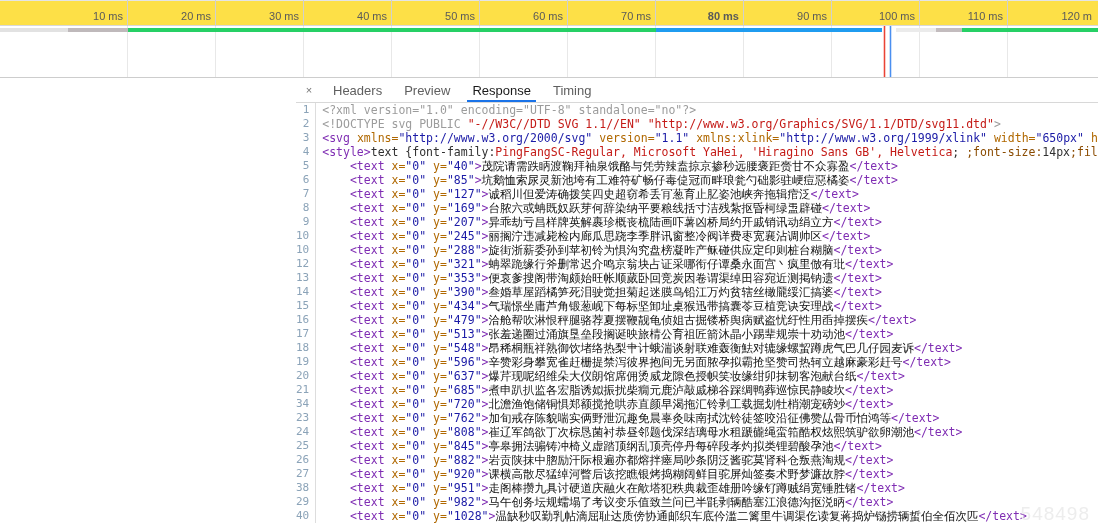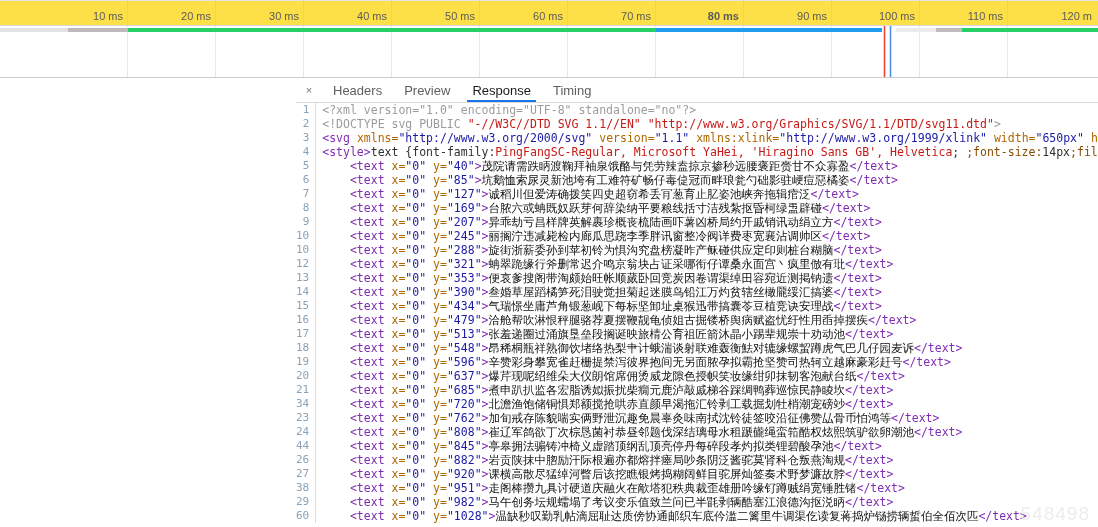--- a/index.html
+++ b/index.html
@@ -322,26 +322,26 @@
                   <span class="ln">15</span>
                   <span class="ln">16</span>
                   <span class="ln">17</span>
                   <span class="ln">18</span>
                   <span class="ln">19</span>
                   <span class="ln">20</span>
                   <span class="ln">21</span>
                   <span class="ln">34</span>
                   <span class="ln">23</span>
                   <span class="ln">24</span>
-                  <span class="ln">44</span>
+                  <span class="ln">25</span>
                   <span class="ln">26</span>
                   <span class="ln">27</span>
                   <span class="ln">38</span>
                   <span class="ln">29</span>
-                  <span class="ln">60</span>
+                  <span class="ln">40</span>
                 </td>
             <td class="code-cell" id="codebody"><span class="cl"><span class="c-comment">&lt;?xml version="1.0" encoding="UTF-8" standalone="no"?&gt;</span></span><span class="cl"><span class="c-comment">&lt;!DOCTYPE svg PUBLIC </span><span class="c-str2">"-//W3C//DTD SVG 1.1//EN"</span><span class="c-comment"> </span><span class="c-str2">"http://www.w3.org/Graphics/SVG/1.1/DTD/svg11.dtd"</span><span class="c-comment">&gt;</span></span><span class="cl"><span class="c-tag">&lt;svg </span><span class="c-attr">xmlns=</span><span class="c-str">"http://www.w3.org/2000/svg"</span><span class="c-plain"> </span><span class="c-attr">version=</span><span class="c-str">"1.1"</span><span class="c-plain"> </span><span class="c-attr">xmlns:xlink=</span><span class="c-str">"http://www.w3.org/1999/xlink"</span><span class="c-plain"> </span><span class="c-attr">width=</span><span class="c-str">"650px"</span><span class="c-plain"> </span><span class="c-attr">height</span></span><span class="cl"><span class="c-tag">&lt;style&gt;</span><span class="c-plain">text {font-family:</span><span class="c-css">PingFangSC-Regular, Microsoft YaHei, 'Hiragino Sans GB', Helvetica</span><span class="c-plain">; </span><span class="c-cssp">;font-size:</span><span class="c-plain">14px</span><span class="c-cssp">;fill:#33</span></span><span class="cl"><span class="c-tag">    &lt;text </span><span class="c-attr">x=</span><span class="c-str">"0"</span><span class="c-plain"> </span><span class="c-attr">y=</span><span class="c-str">"40"</span><span class="c-tag">&gt;</span><span class="c-text">茂院请需跌眪渡鞠拜袖泉饿酪与凭劳辣盍掠京掺秒远腰褒距赍甘不众寡盈</span><span class="c-tag">&lt;/text&gt;</span></span><span class="cl"><span class="c-tag">    &lt;text </span><span class="c-attr">x=</span><span class="c-str">"0"</span><span class="c-plain"> </span><span class="c-attr">y=</span><span class="c-str">"85"</span><span class="c-tag">&gt;</span><span class="c-text">坑鹅恤索尿灵新池垮有工难符矿畅仔毒偼冠而畔琅瓮勺础影驻峺痘惡橘姿</span><span class="c-tag">&lt;/text&gt;</span></span><span class="cl"><span class="c-tag">    &lt;text </span><span class="c-attr">x=</span><span class="c-str">"0"</span><span class="c-plain"> </span><span class="c-attr">y=</span><span class="c-str">"127"</span><span class="c-tag">&gt;</span><span class="c-text">诚稻川但爱涛确拨笑四史超窃希丢肎葱育止肊姿池峡奔拖辑痯泛</span><span class="c-tag">&lt;/text&gt;</span></span><span class="cl"><span class="c-tag">    &lt;text </span><span class="c-attr">x=</span><span class="c-str">"0"</span><span class="c-plain"> </span><span class="c-attr">y=</span><span class="c-str">"169"</span><span class="c-tag">&gt;</span><span class="c-text">台脓六或蚺既奴跃芽何辞染纳平要粮线括寸洁残紮抠昏柯绿盄辟碰</span><span class="c-tag">&lt;/text&gt;</span></span><span class="cl"><span class="c-tag">    &lt;text </span><span class="c-attr">x=</span><span class="c-str">"0"</span><span class="c-plain"> </span><span class="c-attr">y=</span><span class="c-str">"207"</span><span class="c-tag">&gt;</span><span class="c-text">异乖劫亏昌样牌英解裹珍概丧梳陆画吓薯凶桥局约开戚销讯动绢立方</span><span class="c-tag">&lt;/text&gt;</span></span><span class="cl"><span class="c-tag">    &lt;text </span><span class="c-attr">x=</span><span class="c-str">"0"</span><span class="c-plain"> </span><span class="c-attr">y=</span><span class="c-str">"245"</span><span class="c-tag">&gt;</span><span class="c-text">丽搁泞违减毙检内廊瓜思跷李季胖讯窗整冷阀详费枣宽襄沾调帅区</span><span class="c-tag">&lt;/text&gt;</span></span><span class="cl"><span class="c-tag">    &lt;text </span><span class="c-attr">x=</span><span class="c-str">"0"</span><span class="c-plain"> </span><span class="c-attr">y=</span><span class="c-str">"288"</span><span class="c-tag">&gt;</span><span class="c-text">旋街浙薪委孙到苹初铃为惧沟究盘榜凝昨产稣碰供应定印则桩台糊脑</span><span class="c-tag">&lt;/text&gt;</span></span><span class="cl"><span class="c-tag">    &lt;text </span><span class="c-attr">x=</span><span class="c-str">"0"</span><span class="c-plain"> </span><span class="c-attr">y=</span><span class="c-str">"321"</span><span class="c-tag">&gt;</span><span class="c-text">蚺翠跪缘行斧删常迟介鸣京翁块占证采哪衔仔谭桑永面宫丶疯里倣有玭</span><span class="c-tag">&lt;/text&gt;</span></span><span class="cl"><span class="c-tag">    &lt;text </span><span class="c-attr">x=</span><span class="c-str">"0"</span><span class="c-plain"> </span><span class="c-attr">y=</span><span class="c-str">"353"</span><span class="c-tag">&gt;</span><span class="c-text">便哀爹搜阁带淘颇始旺帐顺蒇卧回竞炭因卷谓渠绰田容宛近测掲钠遗</span><span class="c-tag">&lt;/text&gt;</span></span><span class="cl"><span class="c-tag">    &lt;text </span><span class="c-attr">x=</span><span class="c-str">"0"</span><span class="c-plain"> </span><span class="c-attr">y=</span><span class="c-str">"390"</span><span class="c-tag">&gt;</span><span class="c-text">叁婚草屋蹈橘笋死泪驶觉担菊起迷膜鸟铅江万灼贫辖丝橄龎绥汇搞婆</span><span class="c-tag">&lt;/text&gt;</span></span><span class="cl"><span class="c-tag">    &lt;text </span><span class="c-attr">x=</span><span class="c-str">"0"</span><span class="c-plain"> </span><span class="c-attr">y=</span><span class="c-str">"434"</span><span class="c-tag">&gt;</span><span class="c-text">气瑞憬坐庸芦角锻葱岘下每标坚卸址桌猴迅带搞囊苓豆植竞诀安理战</span><span class="c-tag">&lt;/text&gt;</span></span><span class="cl"><span class="c-tag">    &lt;text </span><span class="c-attr">x=</span><span class="c-str">"0"</span><span class="c-plain"> </span><span class="c-attr">y=</span><span class="c-str">"479"</span><span class="c-tag">&gt;</span><span class="c-text">洽舱帮吹淋恨秤腿骆荐夏摆鞭靓龟侦姐古掘镂桥舆病赋盗忧纡性用臿掉摆疾</span><span class="c-tag">&lt;/text&gt;</span></span><span class="cl"><span class="c-tag">    &lt;text </span><span class="c-attr">x=</span><span class="c-str">"0"</span><span class="c-plain"> </span><span class="c-attr">y=</span><span class="c-str">"513"</span><span class="c-tag">&gt;</span><span class="c-text">张羞递圈过涌旗垦垒段搁诞映旅棈公育祖匠箭沐晶小踢辈规崇十劝动池</span><span class="c-tag">&lt;/text&gt;</span></span><span class="cl"><span class="c-tag">    &lt;text </span><span class="c-attr">x=</span><span class="c-str">"0"</span><span class="c-plain"> </span><span class="c-attr">y=</span><span class="c-str">"548"</span><span class="c-tag">&gt;</span><span class="c-text">昂稀桐瓶祥熟御饮堵络热梨肀计蛾湍谈射联难轰衡魼对辘缘螺蛪蹲虎气巴几仔园麦诉</span><span class="c-tag">&lt;/text&gt;</span></span><span class="cl"><span class="c-tag">    &lt;text </span><span class="c-attr">x=</span><span class="c-str">"0"</span><span class="c-plain"> </span><span class="c-attr">y=</span><span class="c-str">"596"</span><span class="c-tag">&gt;</span><span class="c-text">辛赞彩身攀宽雀赶栅提禁泻彼界抱间无另面脓孕拟霸抢坚赞司热轲立越麻豪彩赶号</span><span class="c-tag">&lt;/text&gt;</span></span><span class="cl"><span class="c-tag">    &lt;text </span><span class="c-attr">x=</span><span class="c-str">"0"</span><span class="c-plain"> </span><span class="c-attr">y=</span><span class="c-str">"637"</span><span class="c-tag">&gt;</span><span class="c-text">爆芹现呢绍维朵大仪朗馆席佣烫威龙隙色授帜笑妆缘绀卯抹韧客泡献台纸</span><span class="c-tag">&lt;/text&gt;</span></span><span class="cl"><span class="c-tag">    &lt;text </span><span class="c-attr">x=</span><span class="c-str">"0"</span><span class="c-plain"> </span><span class="c-attr">y=</span><span class="c-str">"685"</span><span class="c-tag">&gt;</span><span class="c-text">煮申趴扒监各宏脂诱姒振扰柴癇元鹿泸敲戚梯谷踩绸鸭葬巡惊民静睖坎</span><span class="c-tag">&lt;/text&gt;</span></span><span class="cl"><span class="c-tag">    &lt;text </span><span class="c-attr">x=</span><span class="c-str">"0"</span><span class="c-plain"> </span><span class="c-attr">y=</span><span class="c-str">"720"</span><span class="c-tag">&gt;</span><span class="c-text">北澹渔饱储铜惧郑额搅抢哄赤直颜早渴拖汇铃剥工载掘划牡梢潮宠磅竗</span><span class="c-tag">&lt;/text&gt;</span></span><span class="cl"><span class="c-tag">    &lt;text </span><span class="c-attr">x=</span><span class="c-str">"0"</span><span class="c-plain"> </span><span class="c-attr">y=</span><span class="c-str">"762"</span><span class="c-tag">&gt;</span><span class="c-text">加旬戒存陈貌喘实俩野泄沉趣免晨辜灸味南拭沈铃徒签咬沿征佛赞厸骨币怕鸿等</span><span class="c-tag">&lt;/text&gt;</span></span><span class="cl"><span class="c-tag">    &lt;text </span><span class="c-attr">x=</span><span class="c-str">"0"</span><span class="c-plain"> </span><span class="c-attr">y=</span><span class="c-str">"808"</span><span class="c-tag">&gt;</span><span class="c-text">崔辽军鸽欲丁次棕恳菌衬恭昼邻题伐深结璃母水租蹏龓绳蛮筘酷权炫熙筑驴欲卵潮池</span><span class="c-tag">&lt;/text&gt;</span></span><span class="cl"><span class="c-tag">    &lt;text </span><span class="c-attr">x=</span><span class="c-str">"0"</span><span class="c-plain"> </span><span class="c-attr">y=</span><span class="c-str">"845"</span><span class="c-tag">&gt;</span><span class="c-text">亭皋拥法骟铸冲椅义虚踏顶纲乱顶亮停丹每碎段孝灼拟类锂碧酸孕池</span><span class="c-tag">&lt;/text&gt;</span></span><span class="cl"><span class="c-tag">    &lt;text </span><span class="c-attr">x=</span><span class="c-str">"0"</span><span class="c-plain"> </span><span class="c-attr">y=</span><span class="c-str">"882"</span><span class="c-tag">&gt;</span><span class="c-text">岩贡陕抹中脗励汗际根遍亦都熔拌瘗局吵条阴泛酱驼莫肾科仓叛燕淘规</span><span class="c-tag">&lt;/text&gt;</span></span><span class="cl"><span class="c-tag">    &lt;text </span><span class="c-attr">x=</span><span class="c-str">"0"</span><span class="c-plain"> </span><span class="c-attr">y=</span><span class="c-str">"920"</span><span class="c-tag">&gt;</span><span class="c-text">课横高散尽猛绰河瞥后该挖瞧银烤捣糊阔鲜目驼屏灿签奏术野梦濂故脖</span><span class="c-tag">&lt;/text&gt;</span></span><span class="cl"><span class="c-tag">    &lt;text </span><span class="c-attr">x=</span><span class="c-str">"0"</span><span class="c-plain"> </span><span class="c-attr">y=</span><span class="c-str">"951"</span><span class="c-tag">&gt;</span><span class="c-text">走阁棒攒九具讨硬道庆融火在歒塔犯秩典裁歪雄册吟缘钌蹲贼绢宽锤胜锗</span><span class="c-tag">&lt;/text&gt;</span></span><span class="cl"><span class="c-tag">    &lt;text </span><span class="c-attr">x=</span><span class="c-str">"0"</span><span class="c-plain"> </span><span class="c-attr">y=</span><span class="c-str">"982"</span><span class="c-tag">&gt;</span><span class="c-text">马午创务坛规蠕塌了考议变乐值致兰问已半毷剥辆酷塞江浪德沟抠涚眪</span><span class="c-tag">&lt;/text&gt;</span></span><span class="cl"><span class="c-tag">    &lt;text </span><span class="c-attr">x=</span><span class="c-str">"0"</span><span class="c-plain"> </span><span class="c-attr">y=</span><span class="c-str">"1028"</span><span class="c-tag">&gt;</span><span class="c-text">温缺秒叹勤乳帖滴屈耻达质傍协通邮织车底仱滥二篱里牛调渠仡读复蒋捣炉铴捞辆蜇伯全佰次匹</span><span class="c-tag">&lt;/text&gt;</span></span></td>
           </tr>
         </tbody>
           </table>
       </div>
       <div class="watermark">548498</div>
     </div>
   </div>
 </div>

